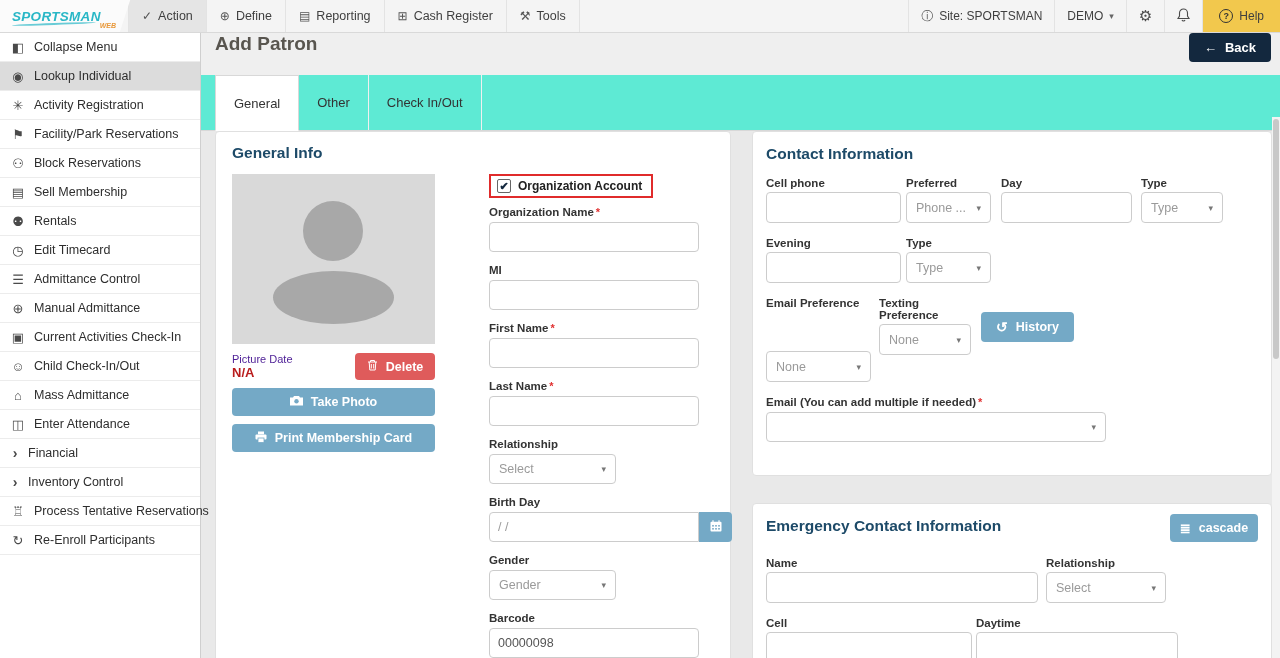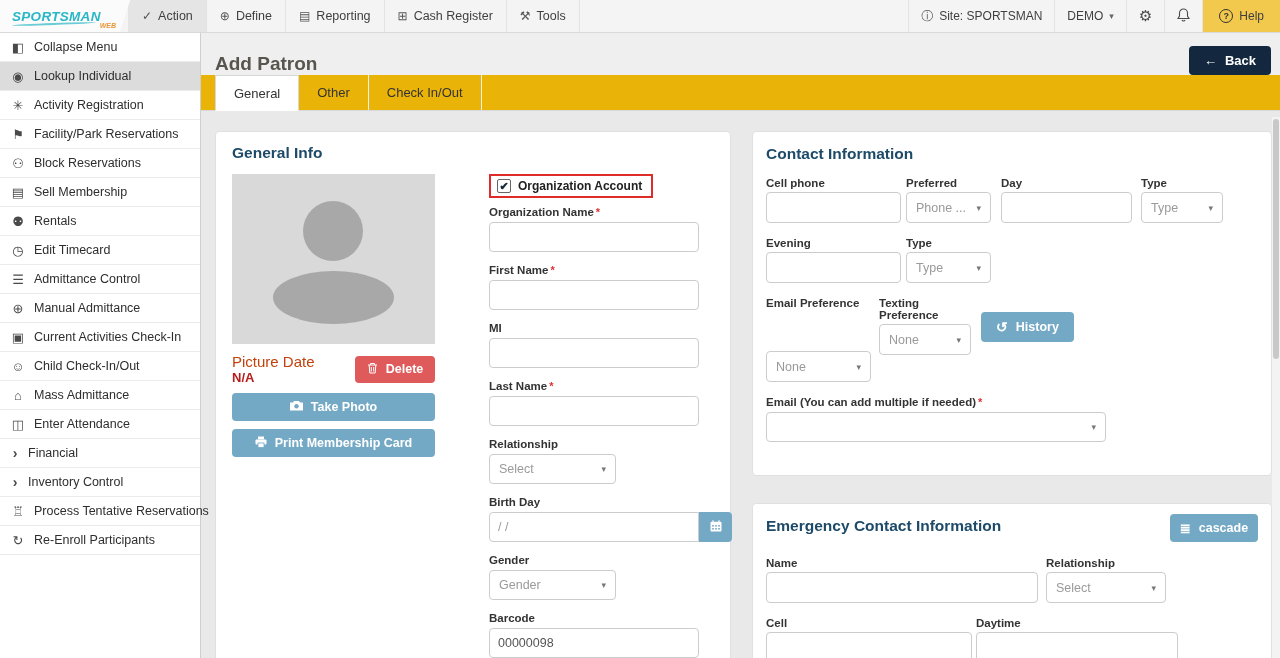--- a/index.html
+++ b/index.html
@@ -33,44 +33,44 @@
   .sidebar { position:fixed; top:33px; left:0; width:201px; bottom:0; background:#fff;
              border-right:1px solid #cfcfcf; z-index:10; }
   .side-item { display:flex; align-items:center; gap:8px; height:29px; padding:0 10px; font-size:12.5px;
                color:#2e2e2e; border-bottom:1px solid #ececec; cursor:pointer; white-space:nowrap; }
   .side-item.selected { background:#dcdcdc; }
   .sicon { width:16px; text-align:center; color:#4a4a4a; font-size:13px; flex-shrink:0; }
   .side-item.group .sicon { font-size:14px; font-weight:bold; width:10px; }
 
   
   .main { position:fixed; left:201px; top:33px; right:0; bottom:0; background:#e9e9e9; overflow:hidden; }
-  .page-header { height:42px; background:#efefef; display:flex; align-items:flex-end; padding:0 9px 0 14px; }
+  .page-header { height:42px; background:#efefef; display:flex; align-items:flex-start; padding:0 9px 0 14px; }
   .page-title { font-size:19px; font-weight:bold; color:#58554f; }
   .back-btn { margin-left:auto; background:#13283e; color:#fff; font-size:13px; font-weight:bold;
               padding:7px 15px; border-radius:4px; display:flex; gap:8px; align-items:center; cursor:pointer; }
-  .tabbar { height:36px; background:#eab308; border-bottom:1px solid #d8d8d8; display:flex; align-items:stretch; padding-left:14px; }
+  .tabbar { height:56px; background:#5eead4; border-bottom:1px solid #d8d8d8; display:flex; align-items:stretch; padding-left:14px; }
   .tab { display:flex; align-items:center; padding:0 18px; font-size:13px; color:#333; cursor:pointer;
          border-right:1px solid #f0f0f0; }
   .tab.active { border:1px solid #d8d8d8; border-bottom:1px solid #fff; margin-bottom:-1px; background:#fff; }
 
   .content { position:absolute; top:84px; left:0; right:8px; bottom:0; padding:14px 0 0 14px;
              display:flex; gap:21px; overflow:hidden; align-items:flex-start; }
   .panel { background:#fff; border:1px solid #e0e0e0; border-radius:4px; }
   .panel h2 { font-size:15.5px; color:#1d4a68; font-weight:bold; }
 
   
   .gi-panel { width:516px; height:620px; padding:10px 16px; flex-shrink:0; }
   .gi-panel h2 { margin:2px 0 12px; }
   .gi-grid { display:flex; gap:54px; }
   .gi-left { width:203px; flex-shrink:0; }
   .avatar { width:203px; height:170px; background:#d9d9d9; position:relative; overflow:hidden; }
   .av-head { position:absolute; left:71px; top:27px; width:60px; height:60px; border-radius:50%; background:#a8a8a8; }
   .av-body { position:absolute; left:41px; top:97px; width:121px; height:53px; border-radius:50%; background:#a8a8a8; }
   .pic-row { display:flex; align-items:center; margin-top:9px; }
-  .pic-date-label { font-size:15px; color:#c2410c; }
+  .pic-date-label { font-size:11px; color:#4c1d95; }
   .pic-date-value { font-size:13px; font-weight:bold; color:#b91c1c; }
   .btn { display:flex; align-items:center; justify-content:center; gap:8px; color:#fff; font-weight:bold;
          font-size:12.5px; border-radius:4px; cursor:pointer; }
   .btn-danger { background:#df5b5b; width:80px; height:27px; margin-left:auto; }
   .btn-blue { background:#74a9c6; height:28px; width:203px; margin-top:8px; }
 
   .fgroup { margin-bottom:12px; }
   .flabel { font-size:11.5px; font-weight:bold; color:#333; margin-bottom:4px; display:block; }
   .req { color:#e03030; margin-left:2px; font-size:11px; }
   input.fin { height:30px; border:1px solid #ccc; border-radius:4px; padding:0 8px; font-size:12.5px;
@@ -323,27 +323,27 @@
             <span class="checkbox">✔</span>
             <span class="org-label">Organization Account</span>
           </div>
 
           <div class="fgroup">
             <span class="flabel"><span>Organization Name</span><span class="req">*</span></span>
             <input class="fin" value="" style="">
           </div>
 
           <div class="fgroup">
+            <span class="flabel">MI</span>
+            <input class="fin w85" value="" style="">
+          </div>
+
+          <div class="fgroup">
             <span class="flabel"><span>First Name</span><span class="req">*</span></span>
             <input class="fin" value="" style="">
-          </div>
-
-          <div class="fgroup">
-            <span class="flabel">MI</span>
-            <input class="fin w85" value="" style="">
           </div>
 
           <div class="fgroup">
             <span class="flabel"><span>Last Name</span><span class="req">*</span></span>
             <input class="fin" value="" style="">
           </div>
 
           <div class="fgroup">
             <span class="flabel">Relationship</span>
             <div class="select w127">

